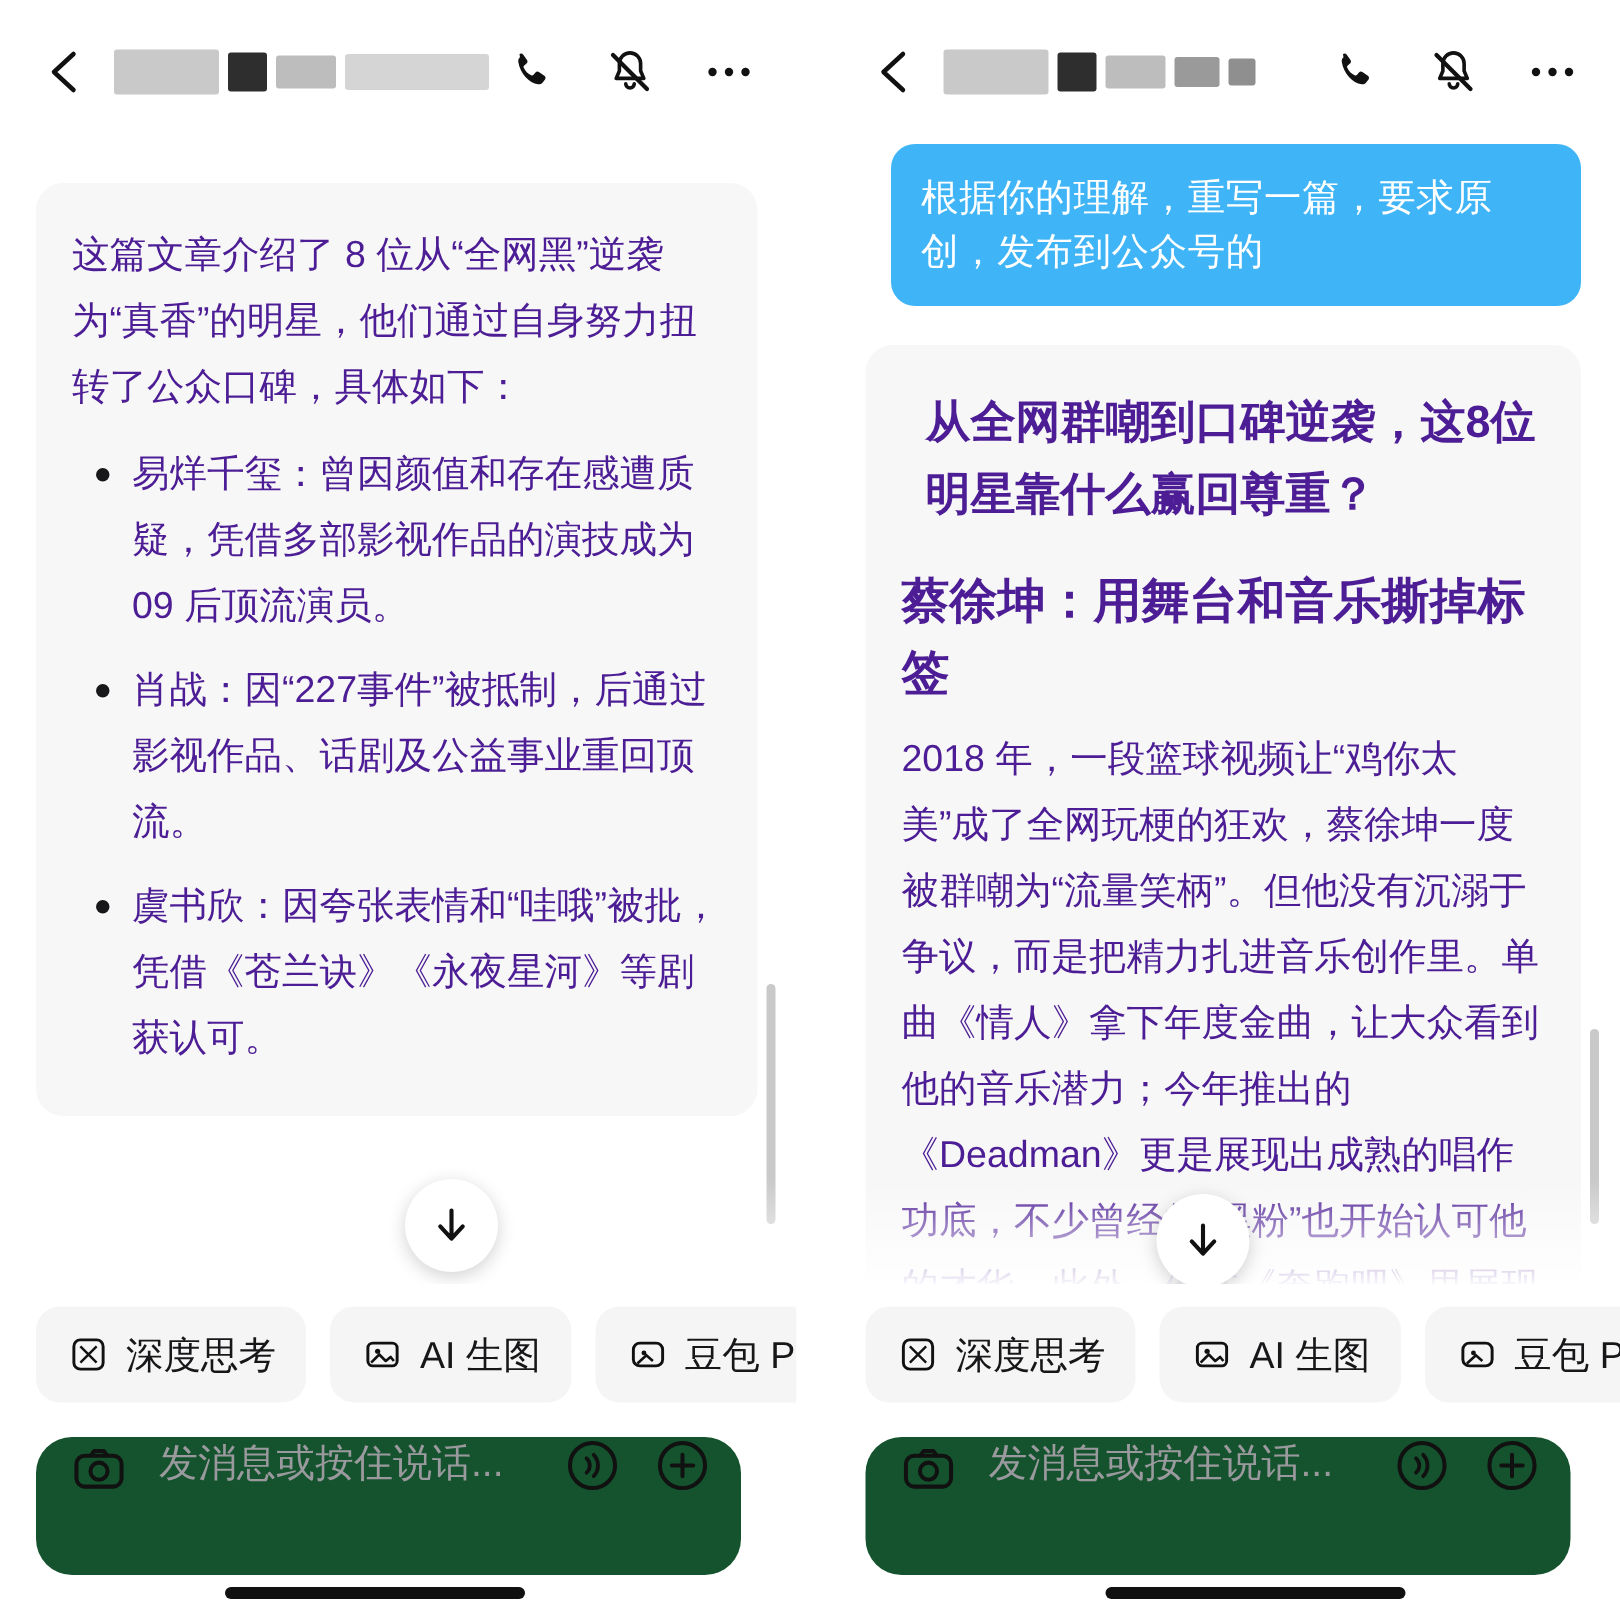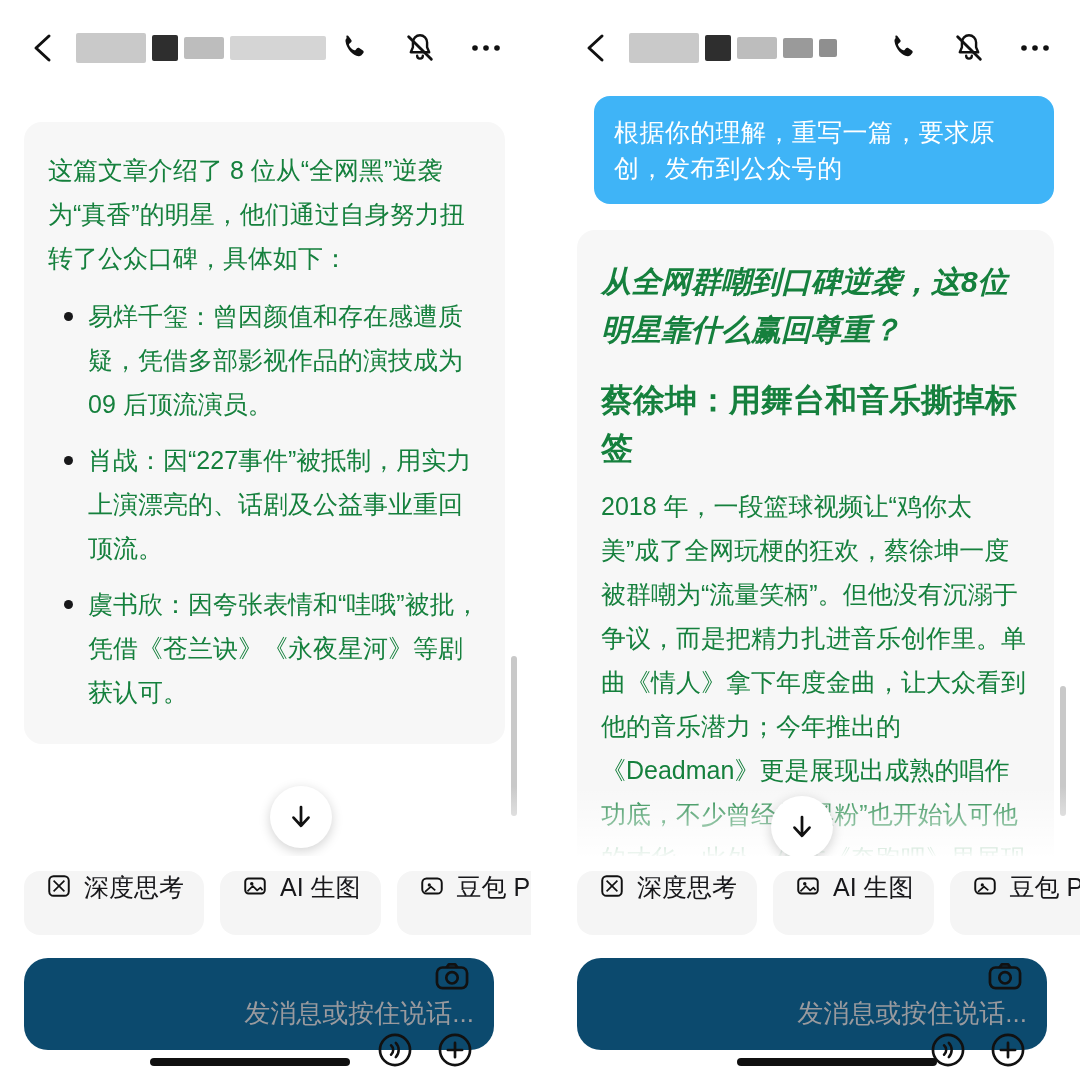--- a/index.html
+++ b/index.html
@@ -115,21 +115,21 @@
     background: rgba(255,255,255,.55);
   }
   .mask-chunk.dk { background: rgba(40,70,90,.55); }
 
   .card {
     margin-top: 26px;
     background: #f7f7f7;
     border-radius: 18px;
     padding: 26px 24px 18px 24px;
     box-sizing: border-box;
-    color: #15803d;
+    color: #4c1d95;
     font-size: 25px;
     line-height: 44px;
   }
   .card p { margin: 0 0 14px 0; }
   .card ul { margin: 0; padding-left: 10px; list-style: none; }
   .card li {
     position: relative;
     padding-left: 30px;
     margin-bottom: 12px;
   }
@@ -139,22 +139,21 @@
     left: 6px;
     top: 18px;
     width: 9px; height: 9px;
     border-radius: 50%;
     background: #18181a;
   }
   .art-title {
     font-size: 30px;
     font-weight: bold;
     line-height: 48px;
-    margin: 2px 0 22px 0;
-    font-style: italic;
+    margin: 2px 0 22px 16px;
   }
   .art-h2 {
     font-size: 32px;
     font-weight: bold;
     line-height: 48px;
     margin: 22px 0 12px 0;
   }
   .scroll-track {
     position: absolute;
     right: 14px;
@@ -183,46 +182,45 @@
     display: flex;
     gap: 16px;
     padding: 0 0 0 6px;
     margin-top: 14px;
     height: 66px;
     align-items: center;
     overflow: hidden;
   }
   .chip {
     display: flex;
-    align-items: flex-start;
+    align-items: center;
     gap: 10px;
     height: 64px;
     padding: 0 20px;
     border-radius: 16px;
     background: #f5f5f5;
     color: #17171a;
     font-size: 25px;
     white-space: nowrap;
     flex: 0 0 auto;
     box-sizing: border-box;
   }
   .chip .ci { display:flex; align-items:center; justify-content:center; width:30px; height:30px; }
 
   
   .input-bar {
     margin: 22px 0 0 6px;
     height: 92px;
     border-radius: 24px;
-    background: #0c4a6e;
-    display: flex;
-    align-items: flex-end;
+    background: #14532d;
+    display: flex;
+    align-items: flex-start;
     padding: 0 20px;
     box-sizing: border-box;
     width: 470px;
-    flex-direction: column;
   }
   .input-bar .cam { width: 44px; height: 44px; display:flex; align-items:center; justify-content:center; }
   .input-bar .ph {
     flex: 1 1 auto;
     margin-left: 18px;
     color: #9a9a9e;
     font-size: 26px;
   }
   .input-bar .rt { display:flex; align-items:center; gap: 22px; }
 
@@ -278,21 +276,21 @@
       </div>
     </div>
 
     <div class="chat">
 
 
       <div class="card">
         <p>这篇文章介绍了 8 位从“全网黑”逆袭为“真香”的明星，他们通过自身努力扭转了公众口碑，具体如下：</p>
         <ul>
           <li>易烊千玺：曾因颜值和存在感遭质疑，凭借多部影视作品的演技成为 09 后顶流演员。</li>
-          <li>肖战：因“227事件”被抵制，用实力上演漂亮的、话剧及公益事业重回顶流。</li>
+          <li>肖战：因“227事件”被抵制，后通过影视作品、话剧及公益事业重回顶流。</li>
           <li>虞书欣：因夸张表情和“哇哦”被批，凭借《苍兰诀》《永夜星河》等剧获认可。</li>
 
         </ul>
       </div>
 
       <div class="scroll-track" style="top:560px;height:160px;"></div>
       <div class="fade-bottom"></div>
       <div class="scroll-down-btn" style="left:252px; top:690px;">
         <svg width="30" height="30" viewBox="0 0 24 24">
             <path d="M12 4 V18 M6 12.5 L12 19 L18 12.5" fill="none" stroke="#111" stroke-width="2.2" stroke-linecap="round" stroke-linejoin="round"></path>

